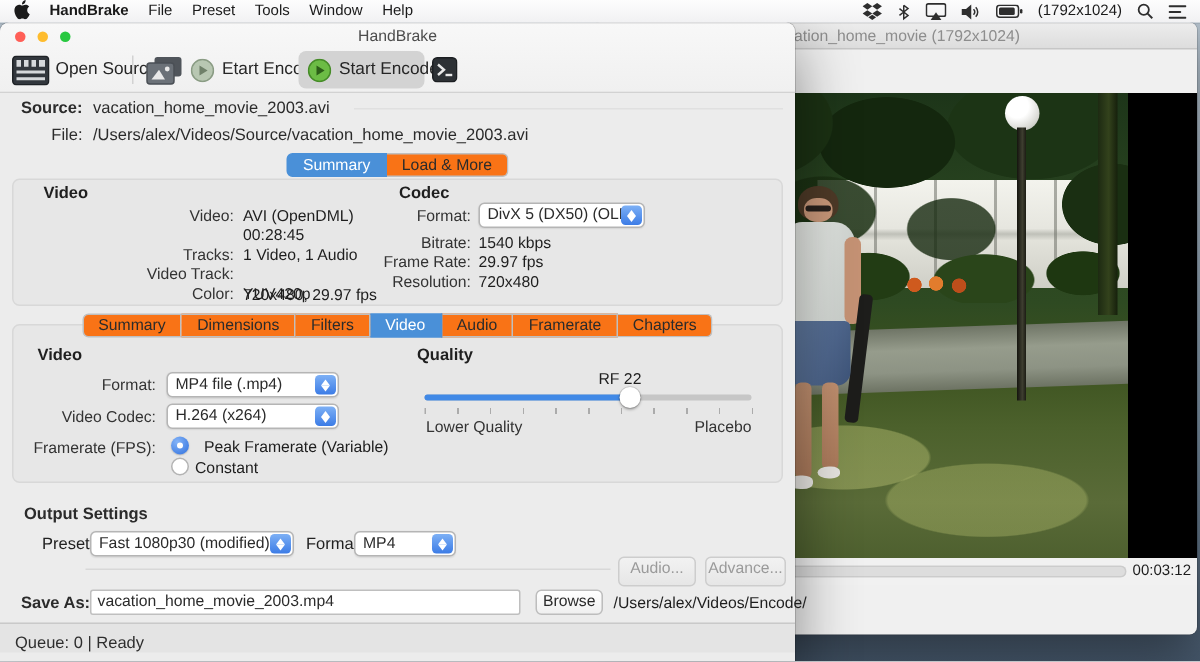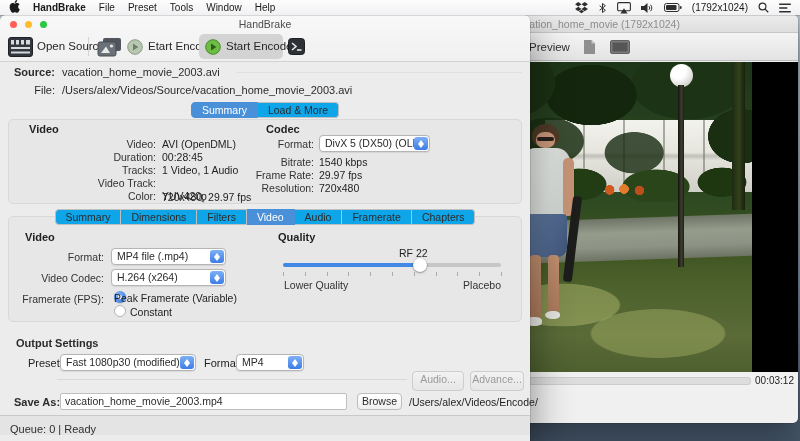--- a/index.html
+++ b/index.html
@@ -103,21 +103,21 @@
 
   .hb-row-label { position:absolute; font-weight:bold; }
   .src-label { left:14px; top:51px; }
   .src-value { position:absolute; left:62px; top:51px; }
   .src-line { position:absolute; left:236px; right:8px; top:57px; height:1px; background:#e0e0e0; }
   .file-label { left:14px; top:69px; width:41px; text-align:right; font-weight:normal; }
   .file-value { position:absolute; left:62px; top:69px; }
 
   .seg-wrap { position:absolute; left:0; right:0; display:flex; justify-content:center; }
   .segbar { display:flex; }
-  .seg { border:1px solid #bfbfbf; border-left:none; background:#0ea5e9; color:#2b2b2b;
+  .seg { border:1px solid #bfbfbf; border-left:none; background:#f97316; color:#2b2b2b;
     font-size:10.5px; line-height:14px; height:16px; padding:0 10px; white-space:nowrap; }
   .seg:first-child { border-left:1px solid #bfbfbf; border-radius:4px 0 0 4px; }
   .seg:last-child { border-radius:0 4px 4px 0; }
   .seg.sel { background:#4a90d8; border-color:#4a90d8; color:#fff; }
   .tabs-summary { top:87px; }
   .tabs-main { top:194px; z-index:3; }
 
   .panel { position:absolute; left:8px; width:514px; background:#e7e7e7; border:1px solid #d8d8d8; border-radius:5px; }
   .panel-summary { top:104px; height:85px; }
   .panel-video { top:201px; height:106px; z-index:2; }
@@ -236,35 +236,20 @@
               <rect x="0" y="4.3" width="8.5" height="1.4" rx="0.7"></rect>
               <rect x="0" y="8.1" width="12" height="1.4" rx="0.7"></rect>
             </g>
           </svg>
         </span>
     </div>
   </div>
 
   <div class="pv-window">
     <div class="pv-titlebar">vacation_home_movie (1792x1024)</div>
-    <div class="pv-toolbar">
-      <span class="pv-label">Preview</span>
-      <span class="pv-icon-btn">
-          <svg width="13" height="16" viewBox="0 0 13 16">
-            <path d="M1 1 L8.5 1 L12 4.5 L12 15 L1 15 Z" fill="#8f8f8f"></path>
-            <path d="M8.5 1 L8.5 4.5 L12 4.5 Z" fill="#c7c7c7"></path>
-          </svg>
-        </span>
-      <span class="pv-icon-btn">
-          <svg width="20" height="14" viewBox="0 0 20 14">
-            <rect x="0.5" y="0.5" width="19" height="13" rx="1.5" fill="#7b7b7b" stroke="#616161"></rect>
-            <rect x="2.5" y="2.5" width="15" height="9" fill="#565656"></rect>
-          </svg>
-        </span>
-    </div>
 
     <div class="pv-video">
       <div class="scene">
         <div class="rv"></div>
         <div class="foliage"></div>
         <div class="shrubs"></div>
         <div class="cones"></div>
         <div class="path-band"></div>
         <div class="sunpatch"></div>
         <div class="trunk"></div>
@@ -351,21 +336,20 @@
       <div class="segbar">
         <div class="seg sel">Summary</div>
         <div class="seg">Load &amp; More</div>
       </div>
     </div>
 
     <div class="panel panel-summary">
       <span class="p-header" style="left:20px; top:3px;">Video</span>
       <span class="s-lab" style="top:18px;">Video:</span>
       <span class="s-val" style="top:18px;">AVI (OpenDML)</span>
-      <span class="s-lab" style="top:31px;">Duration:</span>
       <span class="s-val" style="top:31px;">00:28:45</span>
       <span class="s-lab" style="top:44px;">Tracks:</span>
       <span class="s-val" style="top:44px;">1 Video, 1 Audio</span>
       <span class="s-lab" style="top:57px;">Video Track:</span>
       <span class="s-val" style="top:71px;">720x480, 29.97 fps</span>
       <span class="s-lab" style="top:70px;">Color:</span>
       <span class="s-val" style="top:70px;">YUV420p</span>
 
       <span class="p-header" style="left:257px; top:3px;">Codec</span>
       <span class="c-lab" style="top:18px;">Format:</span>
@@ -400,21 +384,21 @@
         <span>MP4 file (.mp4)</span>
         <span class="stepper"></span>
       </div>
       <span class="v-lab" style="top:55px;">Video Codec:</span>
       <div class="select" style="left:102px; top:52px; width:115px;">
         <span>H.264 (x264)</span>
         <span class="stepper"></span>
       </div>
       <span class="v-lab" style="top:76px;">Framerate (FPS):</span>
       <div class="radio on" style="left:105px; top:74px;"></div>
-      <span class="radio-lab" style="left:105px; top:75px;">Peak Framerate (Variable)</span>
+      <span class="radio-lab" style="left:127px; top:75px;">Peak Framerate (Variable)</span>
       <div class="radio off" style="left:105px; top:88px;"></div>
       <span class="radio-lab" style="left:121px; top:89px;">Constant</span>
 
       <span class="p-header" style="left:269px; top:14px;">Quality</span>
       <span class="q-small" style="left:390px; top:30px; color:#1e1e1e;">RF 22</span>
       <div class="slider-track">
         <div class="slider-fill"></div>
         <div class="slider-thumb"></div>
       </div>
       <div class="ticks"></div>

